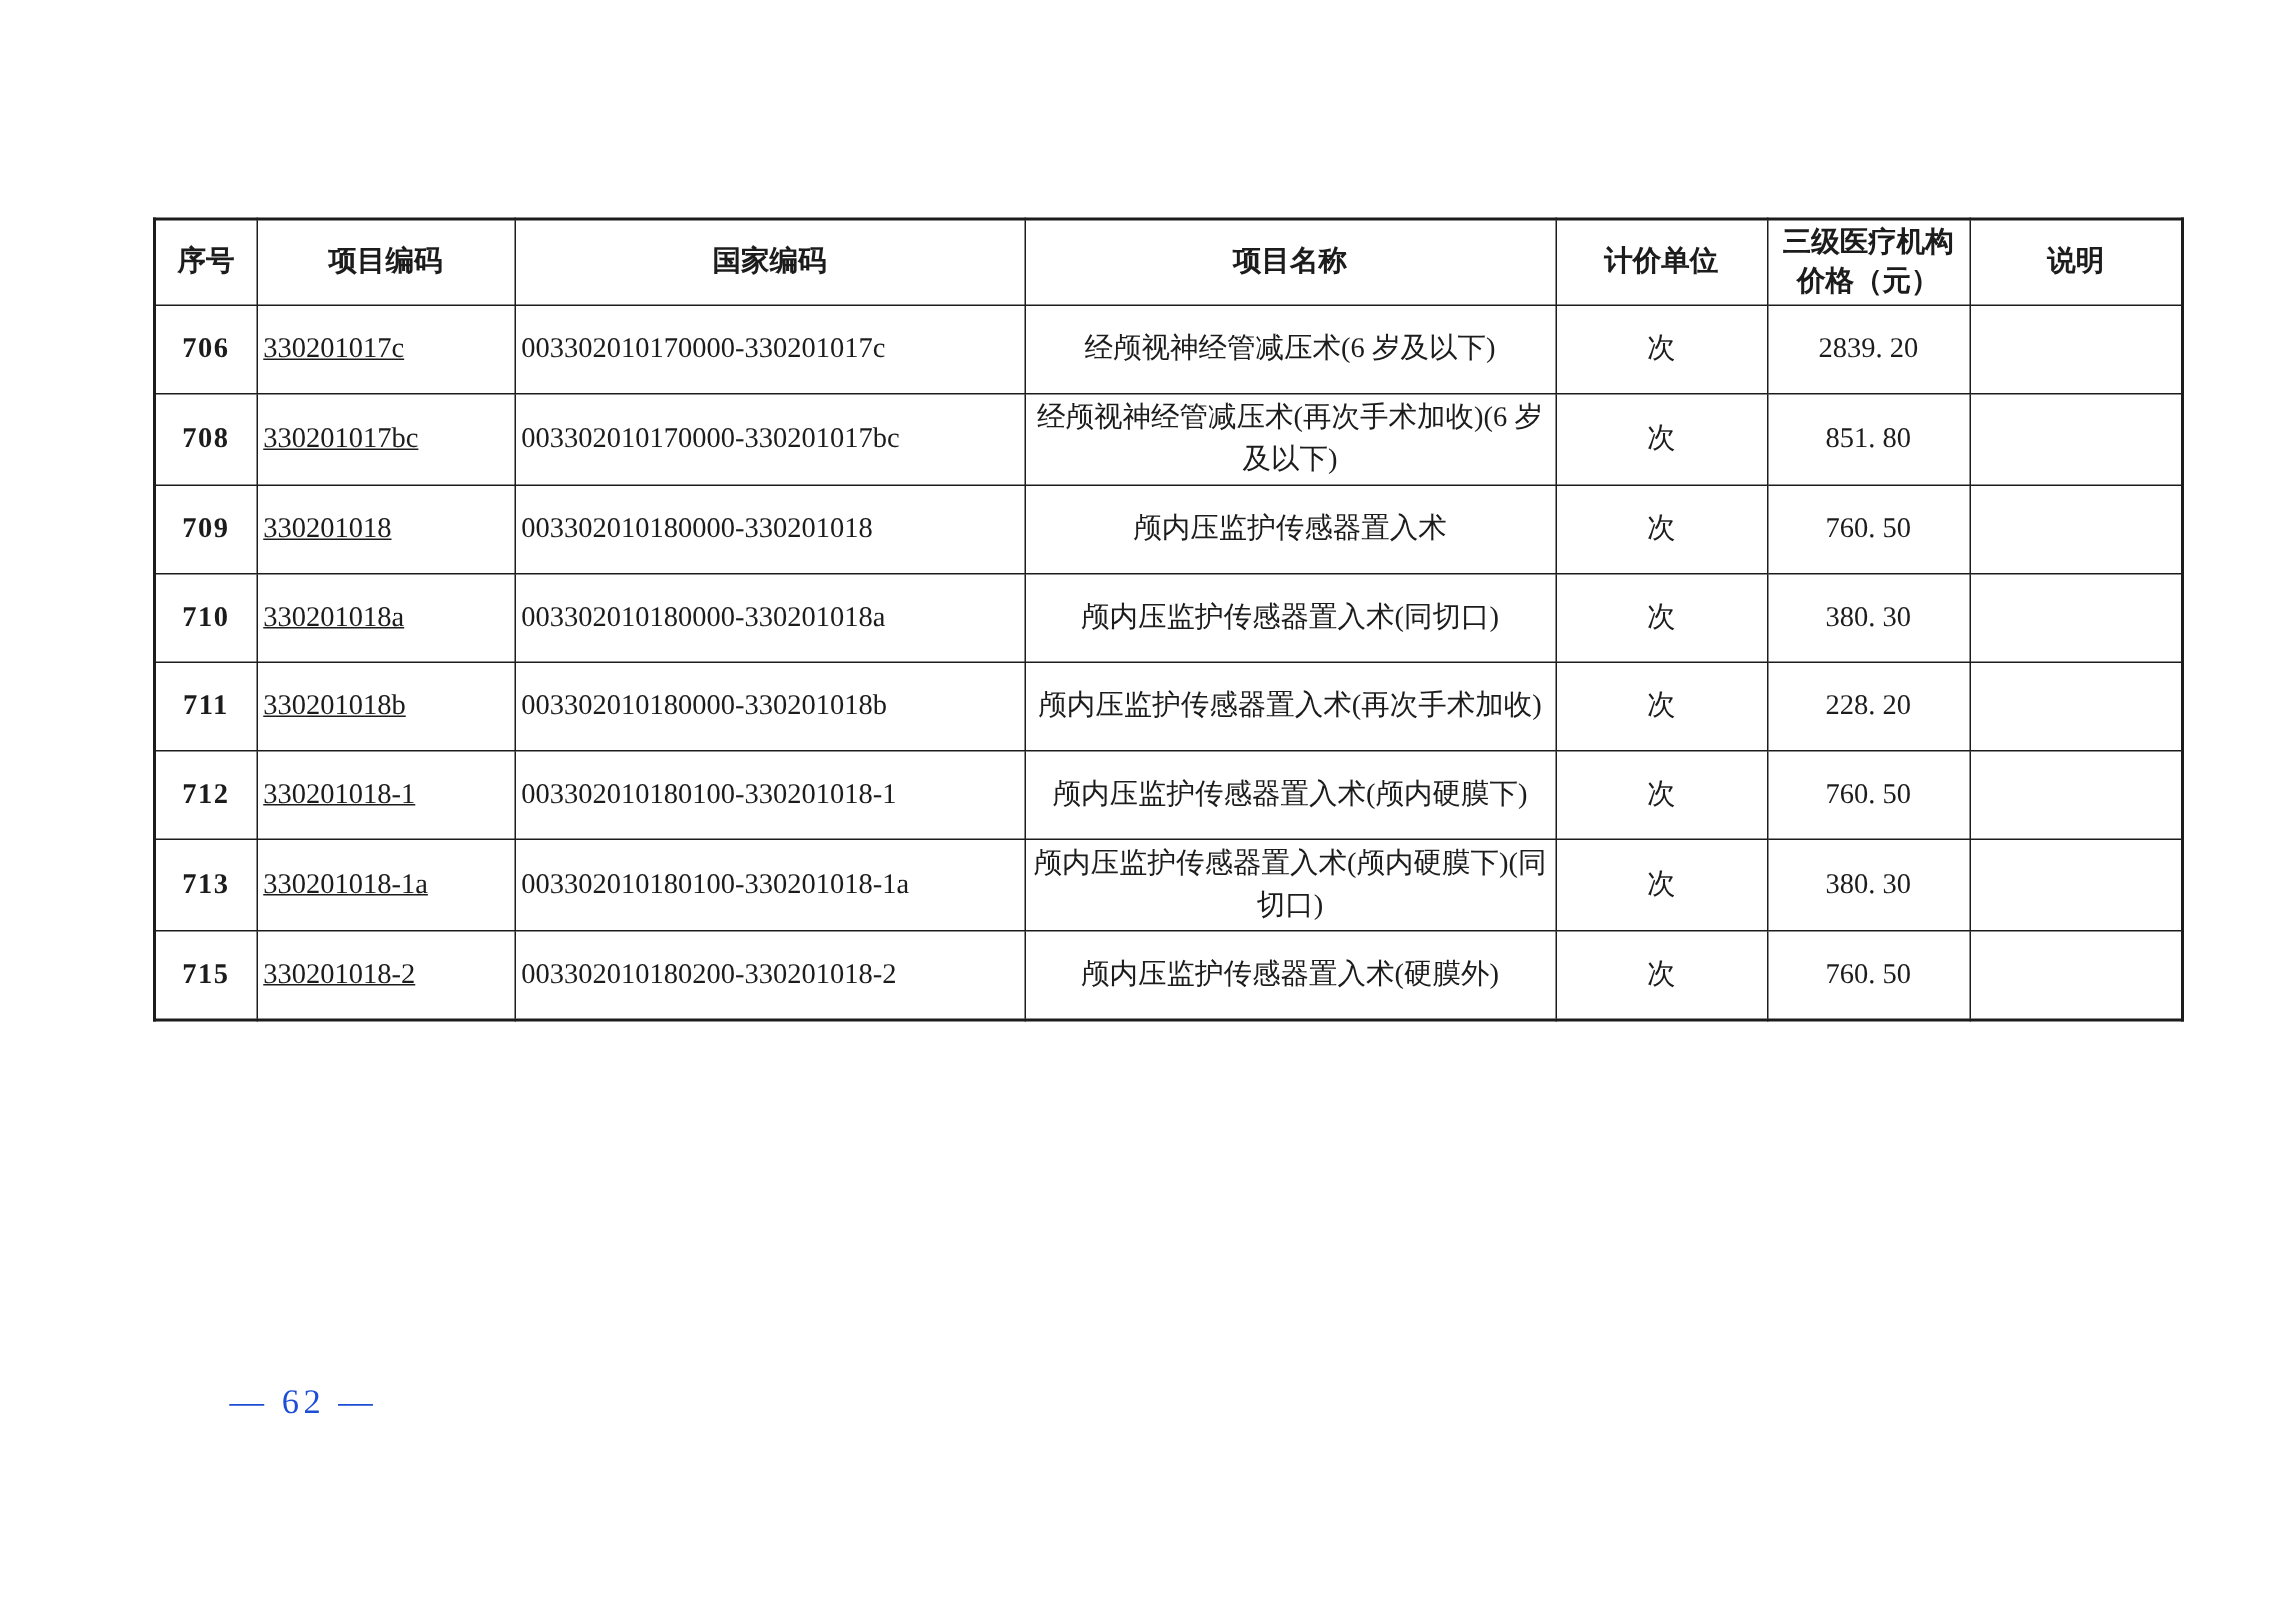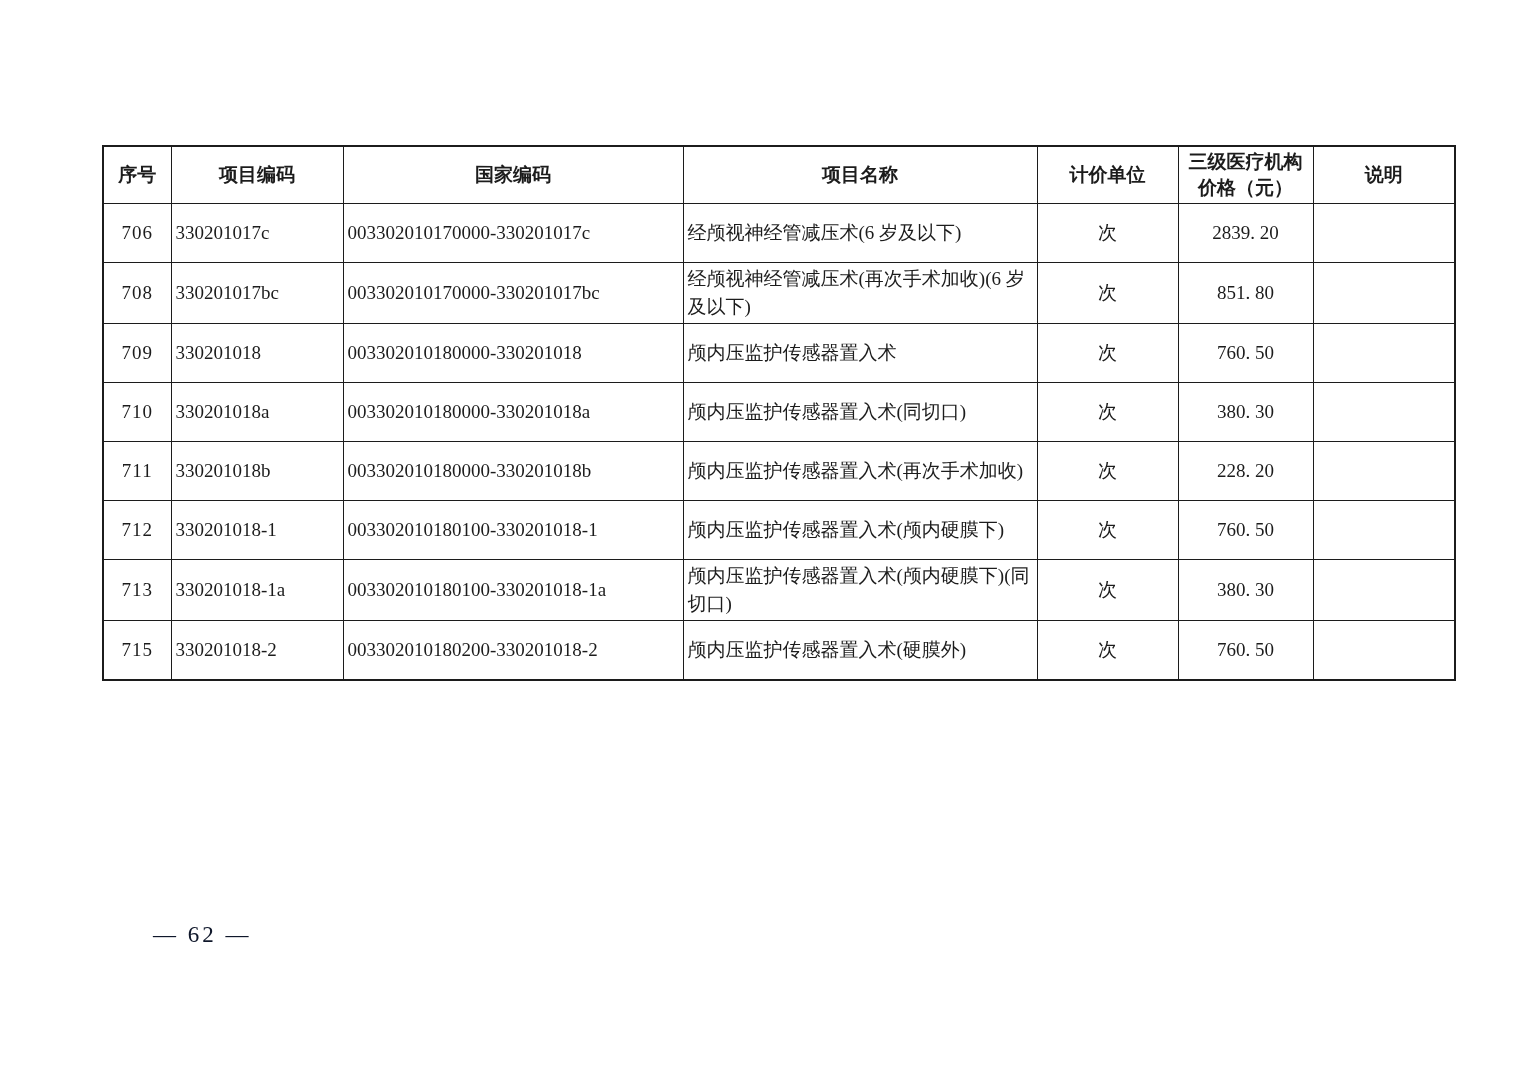--- a/index.html
+++ b/index.html
@@ -36,34 +36,34 @@
     text-align: center;
     height: 52px;
     line-height: 1.35;
     padding: 2px 6px;
   }
   .price-table tbody td {
     height: 54px;
     line-height: 28px;
     vertical-align: middle;
   }
-  .c-seq   { text-align: center; letter-spacing: 1px; }
-  .c-code  { text-align: left; }
+  .c-seq   { text-align: center; letter-spacing: 1px; font-weight: bold; }
+  .c-code  { text-align: left; text-decoration: underline; }
   .c-ncode { text-align: left; margin-left: 44px; }
-  .c-name  { text-align: left; }
+  .c-name  { text-align: center; }
   .c-unit  { text-align: center; }
   .c-price { text-align: center; }
   .c-note  { text-align: center; }
   .page-footer {
     position: absolute;
     left: 153px;
     top: 922px;
     font-size: 23px;
     letter-spacing: 3px;
-    color: #0f172a;
+    color: #1d4ed8;
   }
 </style>
 </head>
 <body>
 
 <div>
 
   <table class="price-table">
     <colgroup>
       <col style="width:68px">

